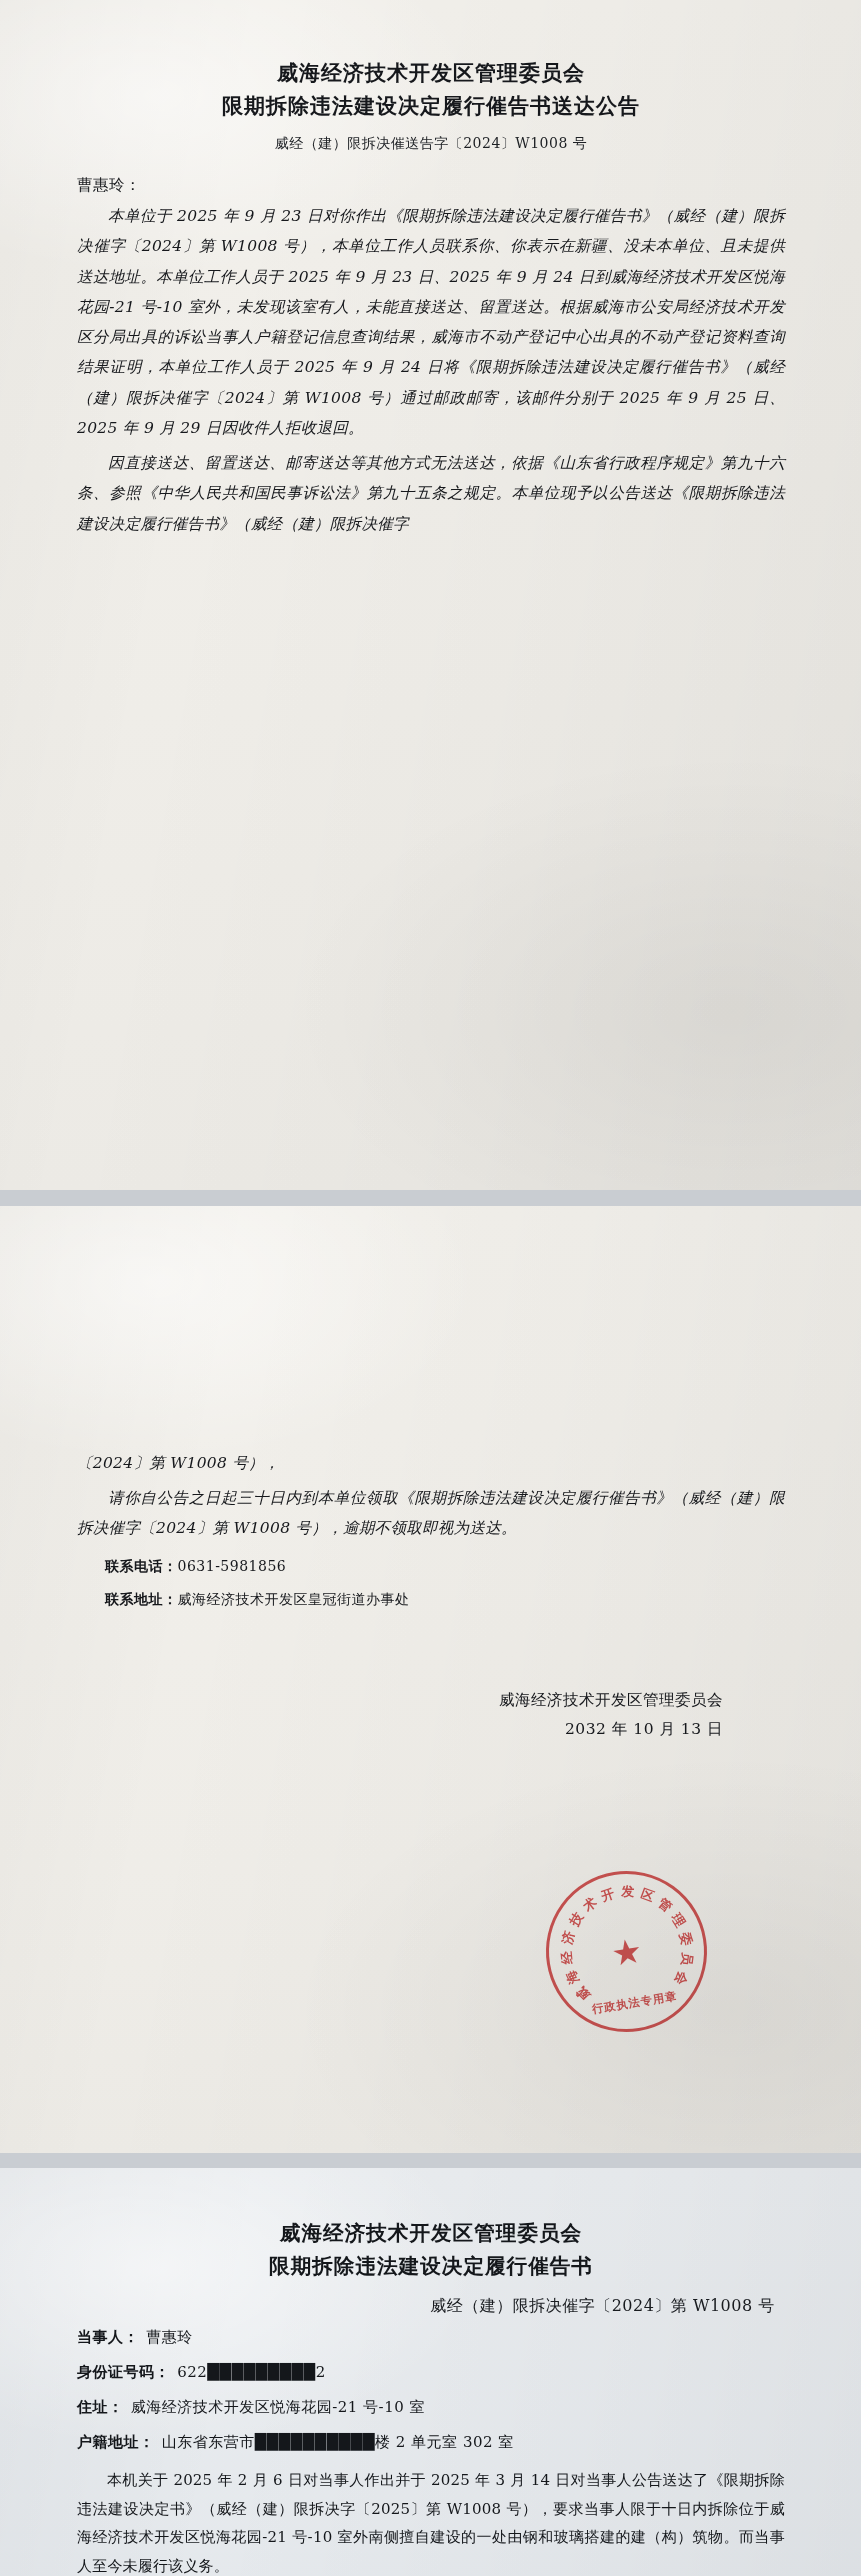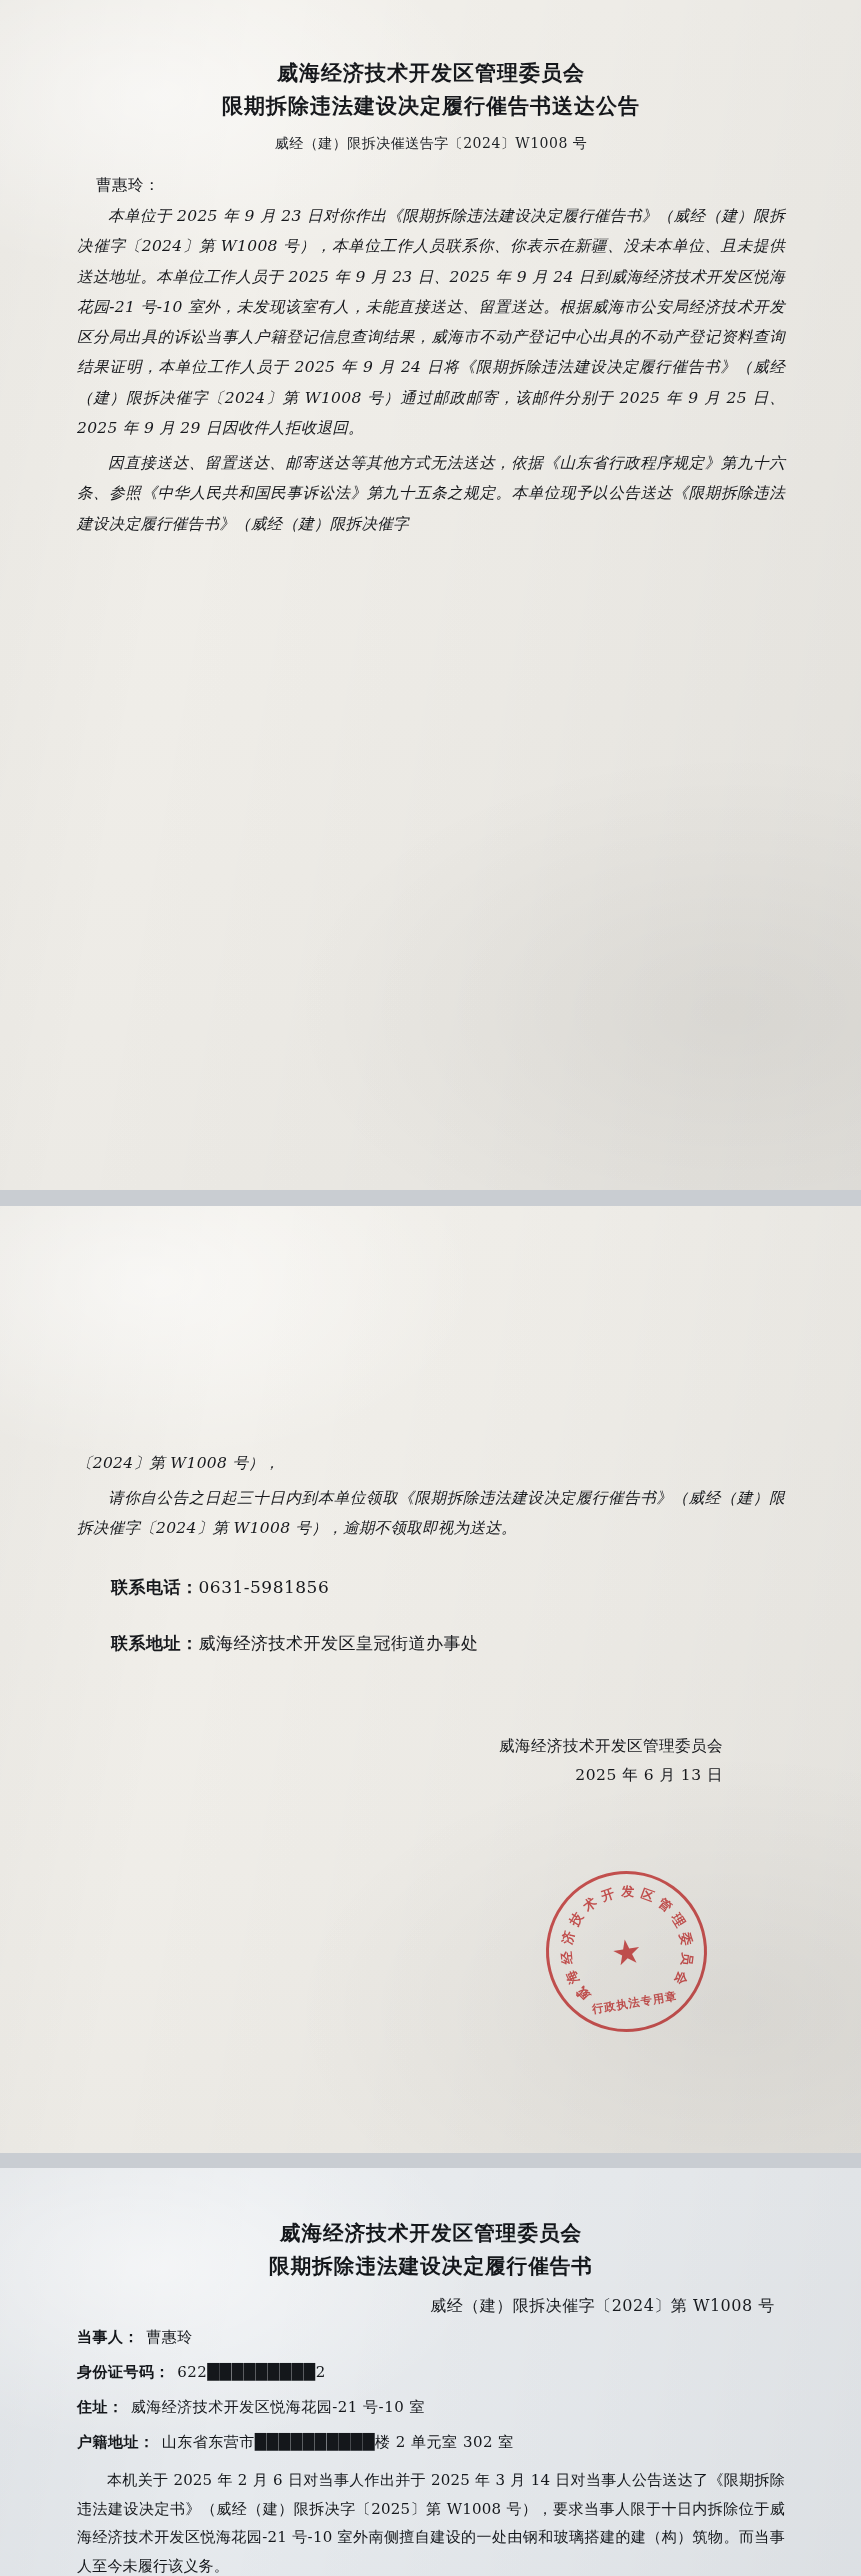--- a/index.html
+++ b/index.html
@@ -82,21 +82,20 @@
     color: #1d2024;
     margin-top: 13.4px;
     letter-spacing: 0.5px;
   }
 
   .addressee {
     font-size: 15.5px;
     color: #16181c;
     margin-top: 21.6px;
     letter-spacing: 0.5px;
-    margin-left: 19px;
   }
 
   .para {
     font-size: 15.5px;
     line-height: 1.95;
     color: #16181c;
     text-align: justify;
     text-justify: inter-ideograph;
     text-indent: 2em;
     letter-spacing: 0.3px;
@@ -105,24 +104,24 @@
   }
   .para.tight { margin-top: 0; }
 
   
   .p2-body {
     position: relative;
     z-index: 2;
     padding: 242px 77px 0 77px;
   }
   .contact-line {
-    font-size: 17px;
+    font-size: 14px;
     color: #16181c;
     text-indent: 2em;
-    margin-top: 33px;
+    margin-top: 15px;
     letter-spacing: 0.5px;
   }
   .contact-line b { font-weight: bold; }
 
   .signature-block {
     margin-top: 77px;
     text-align: right;
     position: relative;
     padding-right: 62px;
   }
@@ -275,21 +274,21 @@
       <div class="contact-line">
         <b>联系电话：</b><span>0631-5981856</span>
       </div>
 
       <div class="contact-line">
         <b>联系地址：</b><span>威海经济技术开发区皇冠街道办事处</span>
       </div>
 
       <div class="signature-block">
         <div class="sig-line">威海经济技术开发区管理委员会</div>
-        <div class="sig-line">2025 年 6 月 13 日</div>
+        <div class="sig-line">2032 年 10 月 13 日</div>
       </div>
 
     </div>
 
     <div class="seal seal-p2">
       <div class="seal-star">★</div>
       <div class="seal-bottom">行政执法专用章</div>
       <div class="seal-text" id="seal-ring-1">
           <span style="transform: rotate(-125deg) translate(0px, -60px) rotate(0deg) translate(-50%, -50%);">威</span>
           <span style="transform: rotate(-105.769deg) translate(0px, -60px) rotate(0deg) translate(-50%, -50%);">海</span>

